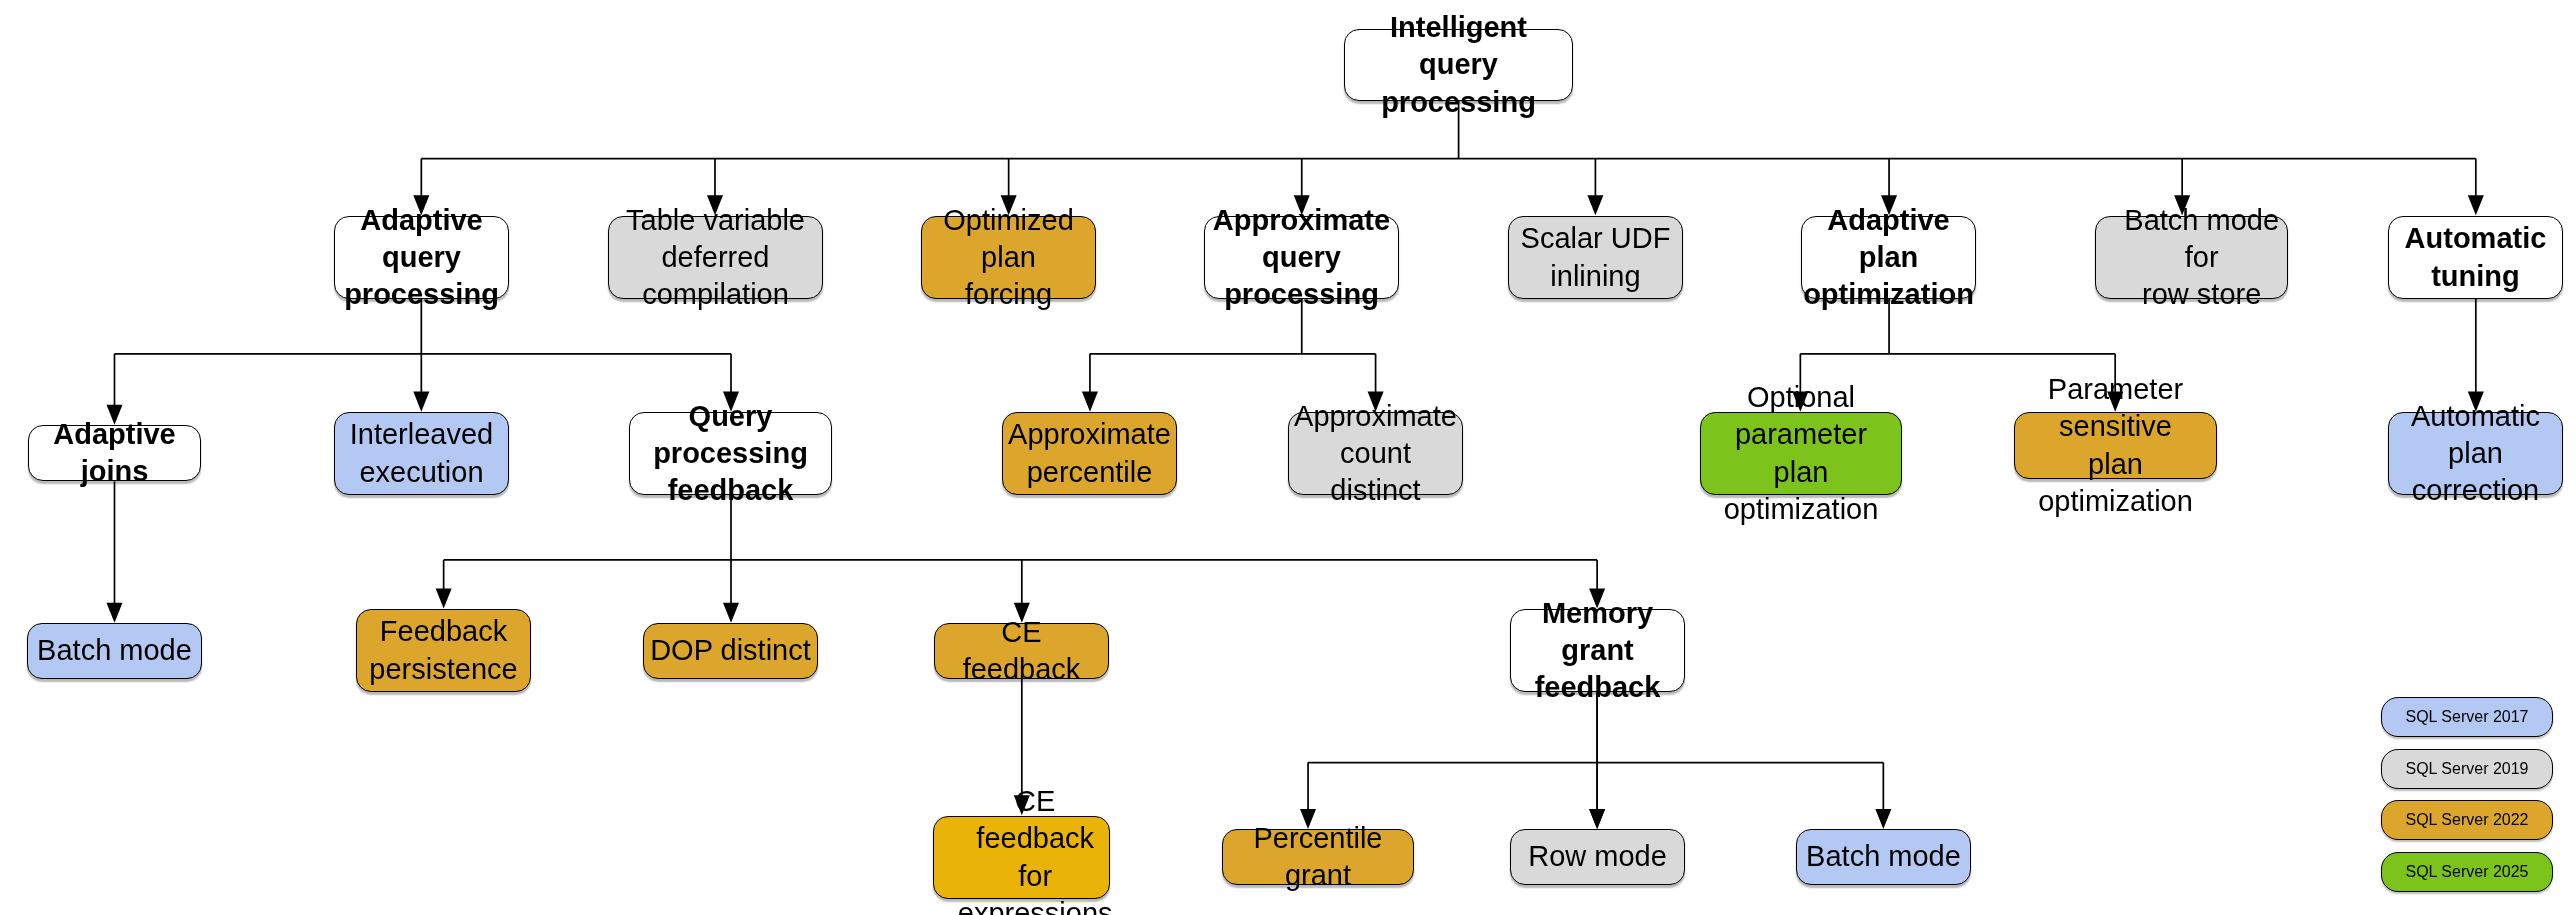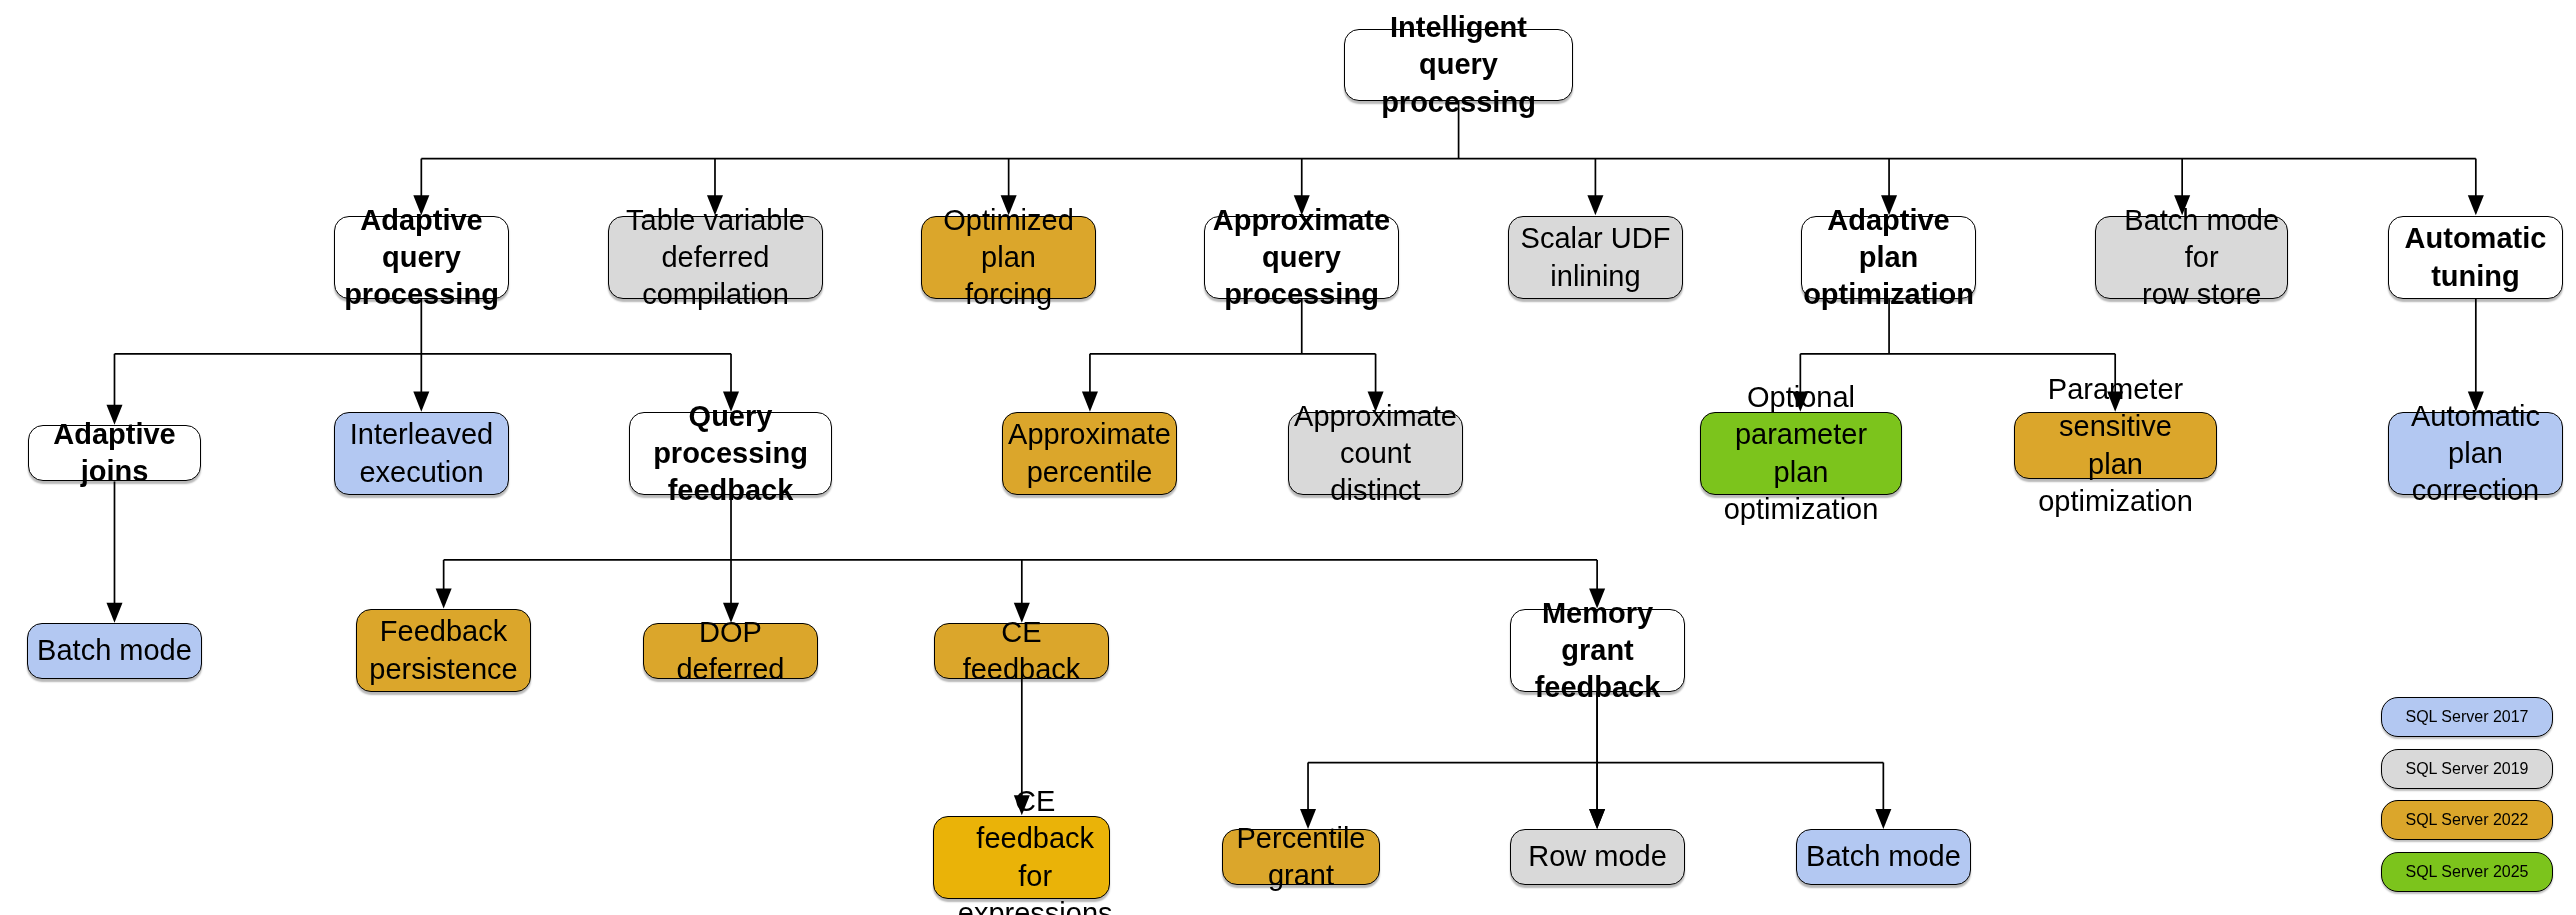--- a/index.html
+++ b/index.html
@@ -126,27 +126,27 @@
 count distinct</span></div>
       <div class="node" style="left: 1700px; top: 412px; width: 202px; height: 83px; background: rgb(124, 196, 28);"><span>Optional parameter
 plan optimization</span></div>
       <div class="node" style="left: 2014px; top: 412px; width: 203px; height: 67px; background: rgb(219, 166, 43);"><span>Parameter sensitive
 plan optimization</span></div>
       <div class="node" style="left: 2388px; top: 412px; width: 175px; height: 83px; background: rgb(179, 200, 242);"><span>Automatic plan
 correction</span></div>
       <div class="node" style="left: 27px; top: 623px; width: 175px; height: 56px; background: rgb(179, 200, 242);"><span>Batch mode</span></div>
       <div class="node" style="left: 356px; top: 609px; width: 175px; height: 83px; background: rgb(219, 166, 43);"><span>Feedback
 persistence</span></div>
-      <div class="node" style="left: 643px; top: 623px; width: 175px; height: 56px; background: rgb(219, 166, 43);"><span>DOP deferred</span></div>
+      <div class="node" style="left: 643px; top: 623px; width: 175px; height: 56px; background: rgb(219, 166, 43);"><span>DOP distinct</span></div>
       <div class="node" style="left: 934px; top: 623px; width: 175px; height: 56px; background: rgb(219, 166, 43);"><span>CE feedback</span></div>
       <div class="node bold" style="left: 1510px; top: 609px; width: 175px; height: 83px; background: rgb(255, 255, 255);"><span>Memory grant
 feedback</span></div>
       <div class="node" style="left: 933px; top: 816px; width: 177px; height: 83px; background: #eab308; padding-left: 32px;"><span>CE feedback for
 expressions</span></div>
-      <div class="node" style="left: 1222px; top: 829px; width: 158px; height: 56px; background: rgb(219, 166, 43);"><span>Percentile grant</span></div>
+      <div class="node" style="left: 1222px; top: 829px; width: 192px; height: 56px; background: rgb(219, 166, 43);"><span>Percentile grant</span></div>
       <div class="node" style="left: 1510px; top: 829px; width: 175px; height: 56px; background: rgb(217, 217, 217);"><span>Row mode</span></div>
       <div class="node" style="left: 1796px; top: 829px; width: 175px; height: 56px; background: rgb(179, 200, 242);"><span>Batch mode</span></div>
     </div>
   <div id="legend">
       <div class="legend-item" style="left: 2381px; top: 697px; width: 172px; height: 40px; background: rgb(179, 200, 242);">
         <span>SQL Server 2017</span>
       </div>
       <div class="legend-item" style="left: 2381px; top: 749px; width: 172px; height: 40px; background: rgb(217, 217, 217);">
         <span>SQL Server 2019</span>
       </div>

